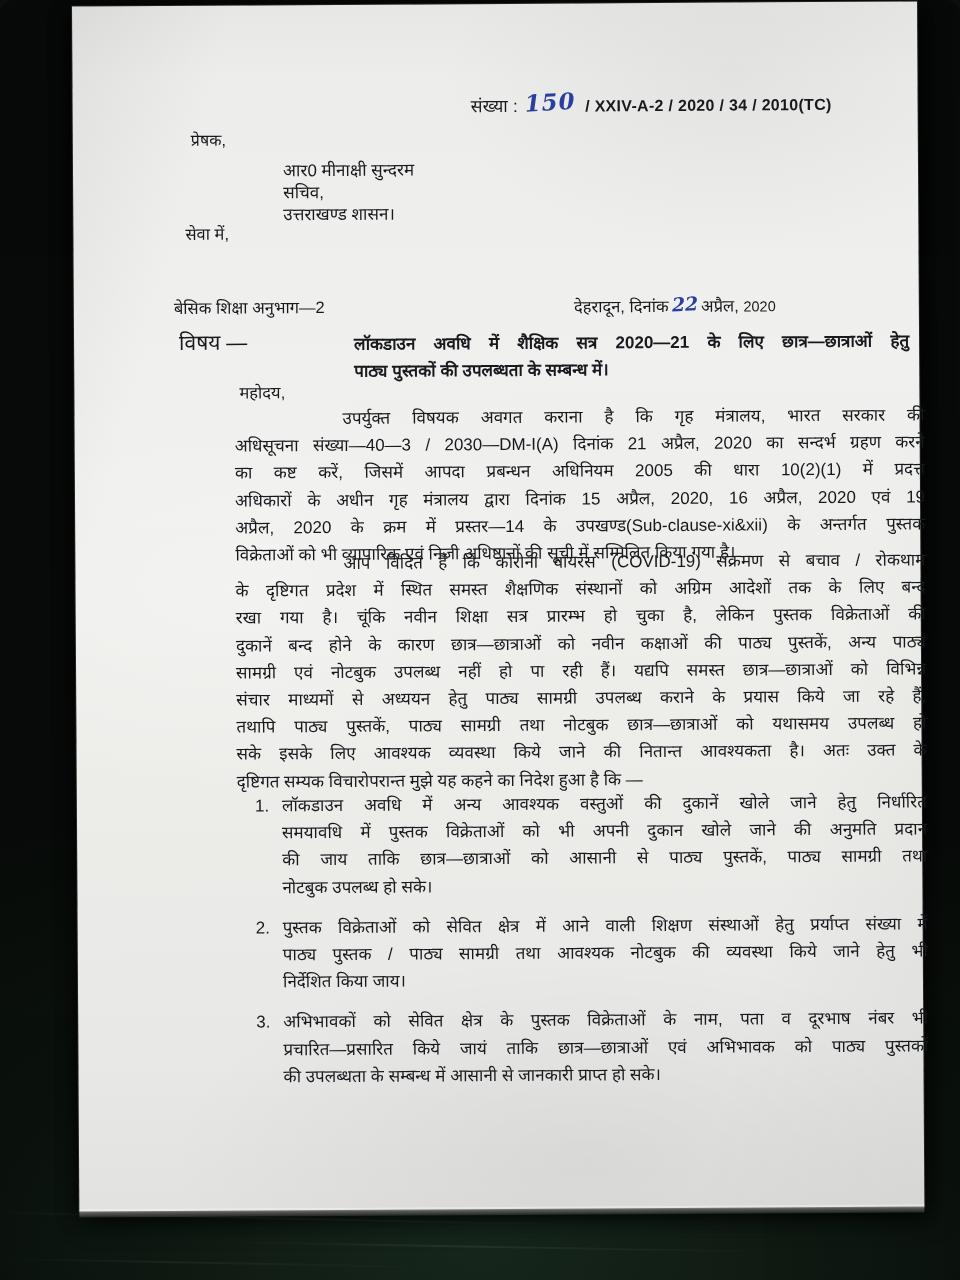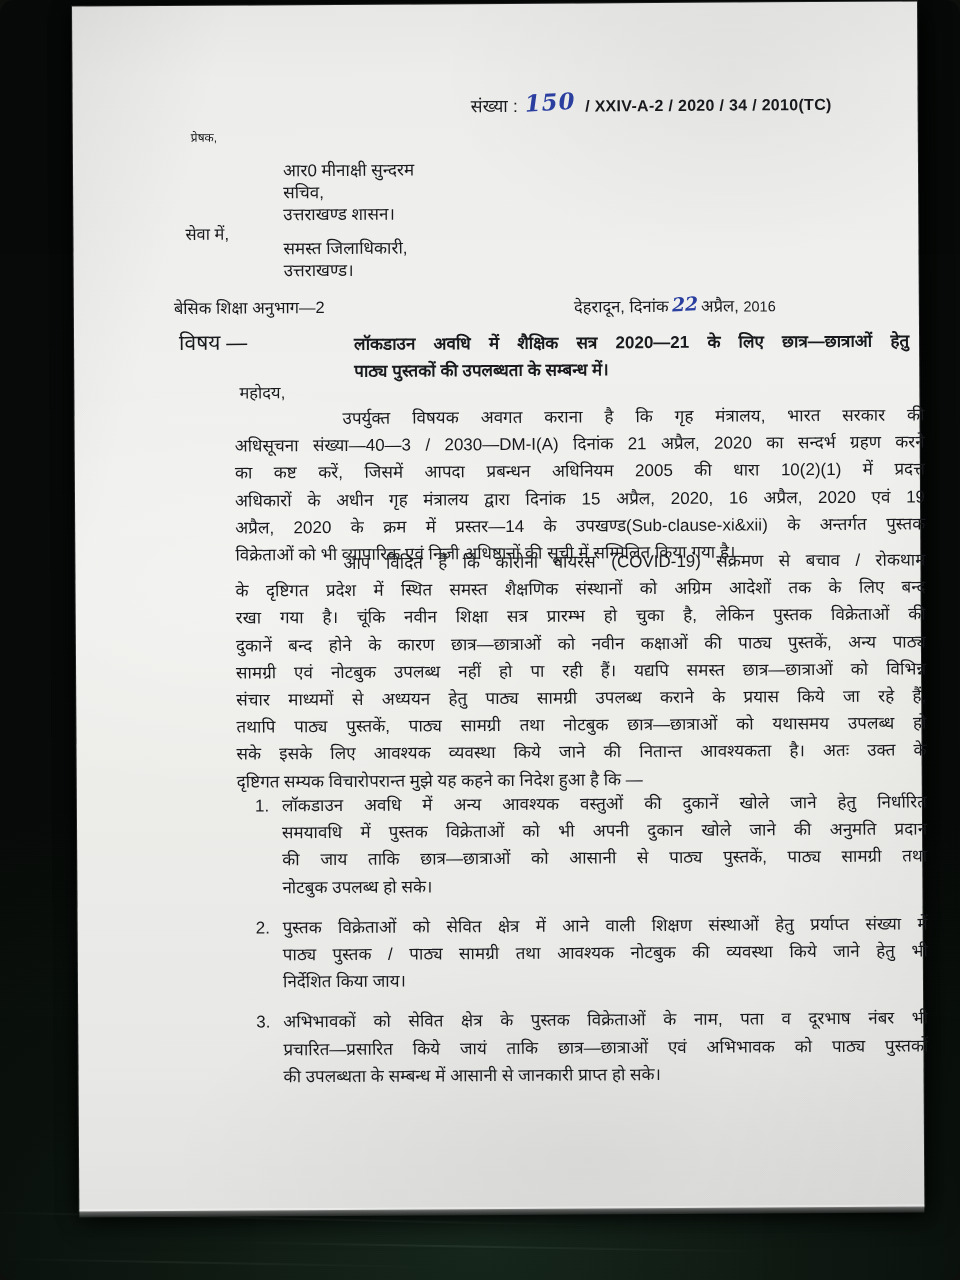--- a/index.html
+++ b/index.html
@@ -115,21 +115,21 @@
     transform: translateY(-1.5px) rotate(-3deg);
     display: inline-block;
   }
   .ref-rest {
     font-weight: bold;
     font-size: 16px;
     letter-spacing: .3px;
   }
 
   
-  .from-label { position: absolute; left: 118px; top: 123px; font-size: 12px; }
+  .from-label { position: absolute; left: 118px; top: 123px; font-size: 16px; }
   .from-block { position: absolute; left: 210px; top: 143px; font-size: 17px; line-height: 22px; margin-top: 12px; }
   .to-label   { position: absolute; left: 112px; top: 205px; font-size: 16.5px; margin-top: 11px; }
   .to-block   { position: absolute; left: 210px; top: 233px; font-size: 17px; line-height: 22px; }
 
   
   .section-line { position: absolute; left: 100px; top: 290px; font-size: 16.5px; }
   .place-date   { position: absolute; left: 500px; top: 291px; font-size: 16.5px; white-space: nowrap; }
   .date-hand {
     color: #2a3fa0;
     font-family: "DejaVu Serif", serif;
@@ -243,29 +243,25 @@
       </div>
 
       <div class="from-label dv">प्रेषक,</div>
       <div class="from-block dv">
         <div>आर0 मीनाक्षी सुन्दरम</div>
         <div>सचिव,</div>
         <div>उत्तराखण्ड शासन।</div>
       </div>
 
       <div class="to-label dv">सेवा में,</div>
-      <div class="to-block dv">
-        <div>समस्त जिलाधिकारी,</div>
-        <div>उत्तराखण्ड।</div>
-      </div>
 
       <div class="section-line dv">बेसिक शिक्षा अनुभाग—2</div>
       <div class="place-date dv">
         <span>देहरादून, दिनांक</span><span class="date-hand">22</span><span>अप्रैल,</span>
-        <span class="yr lat">2016</span>
+        <span class="yr lat">2020</span>
       </div>
 
       <div class="subject-label dv">विषय —</div>
       <div class="subject-text dv">
         <span class="just" style="display:block;text-align:justify;text-align-last:justify;">लॉकडाउन अवधि में शैक्षिक सत्र 2020—21 के लिए छात्र—छात्राओं हेतु</span>
         <span class="l2" style="display:block;">पाठ्य पुस्तकों की उपलब्धता के सम्बन्ध में।</span>
       </div>
 
       <div class="salutation dv">महोदय,</div>
 

